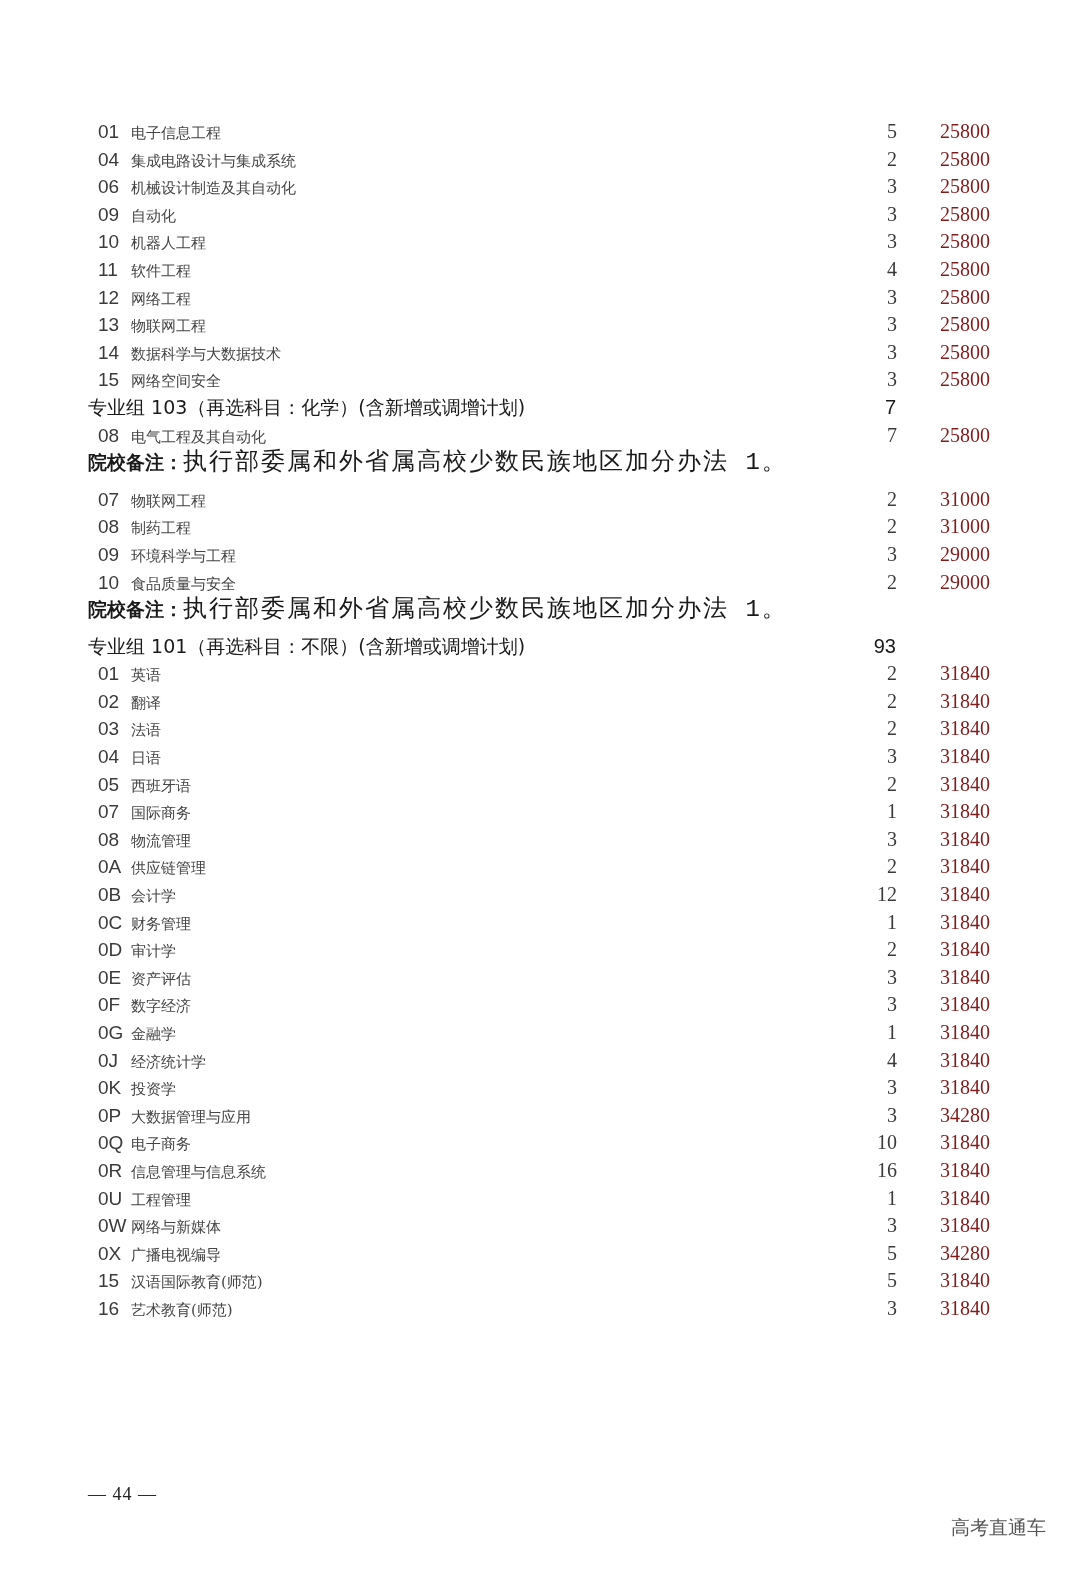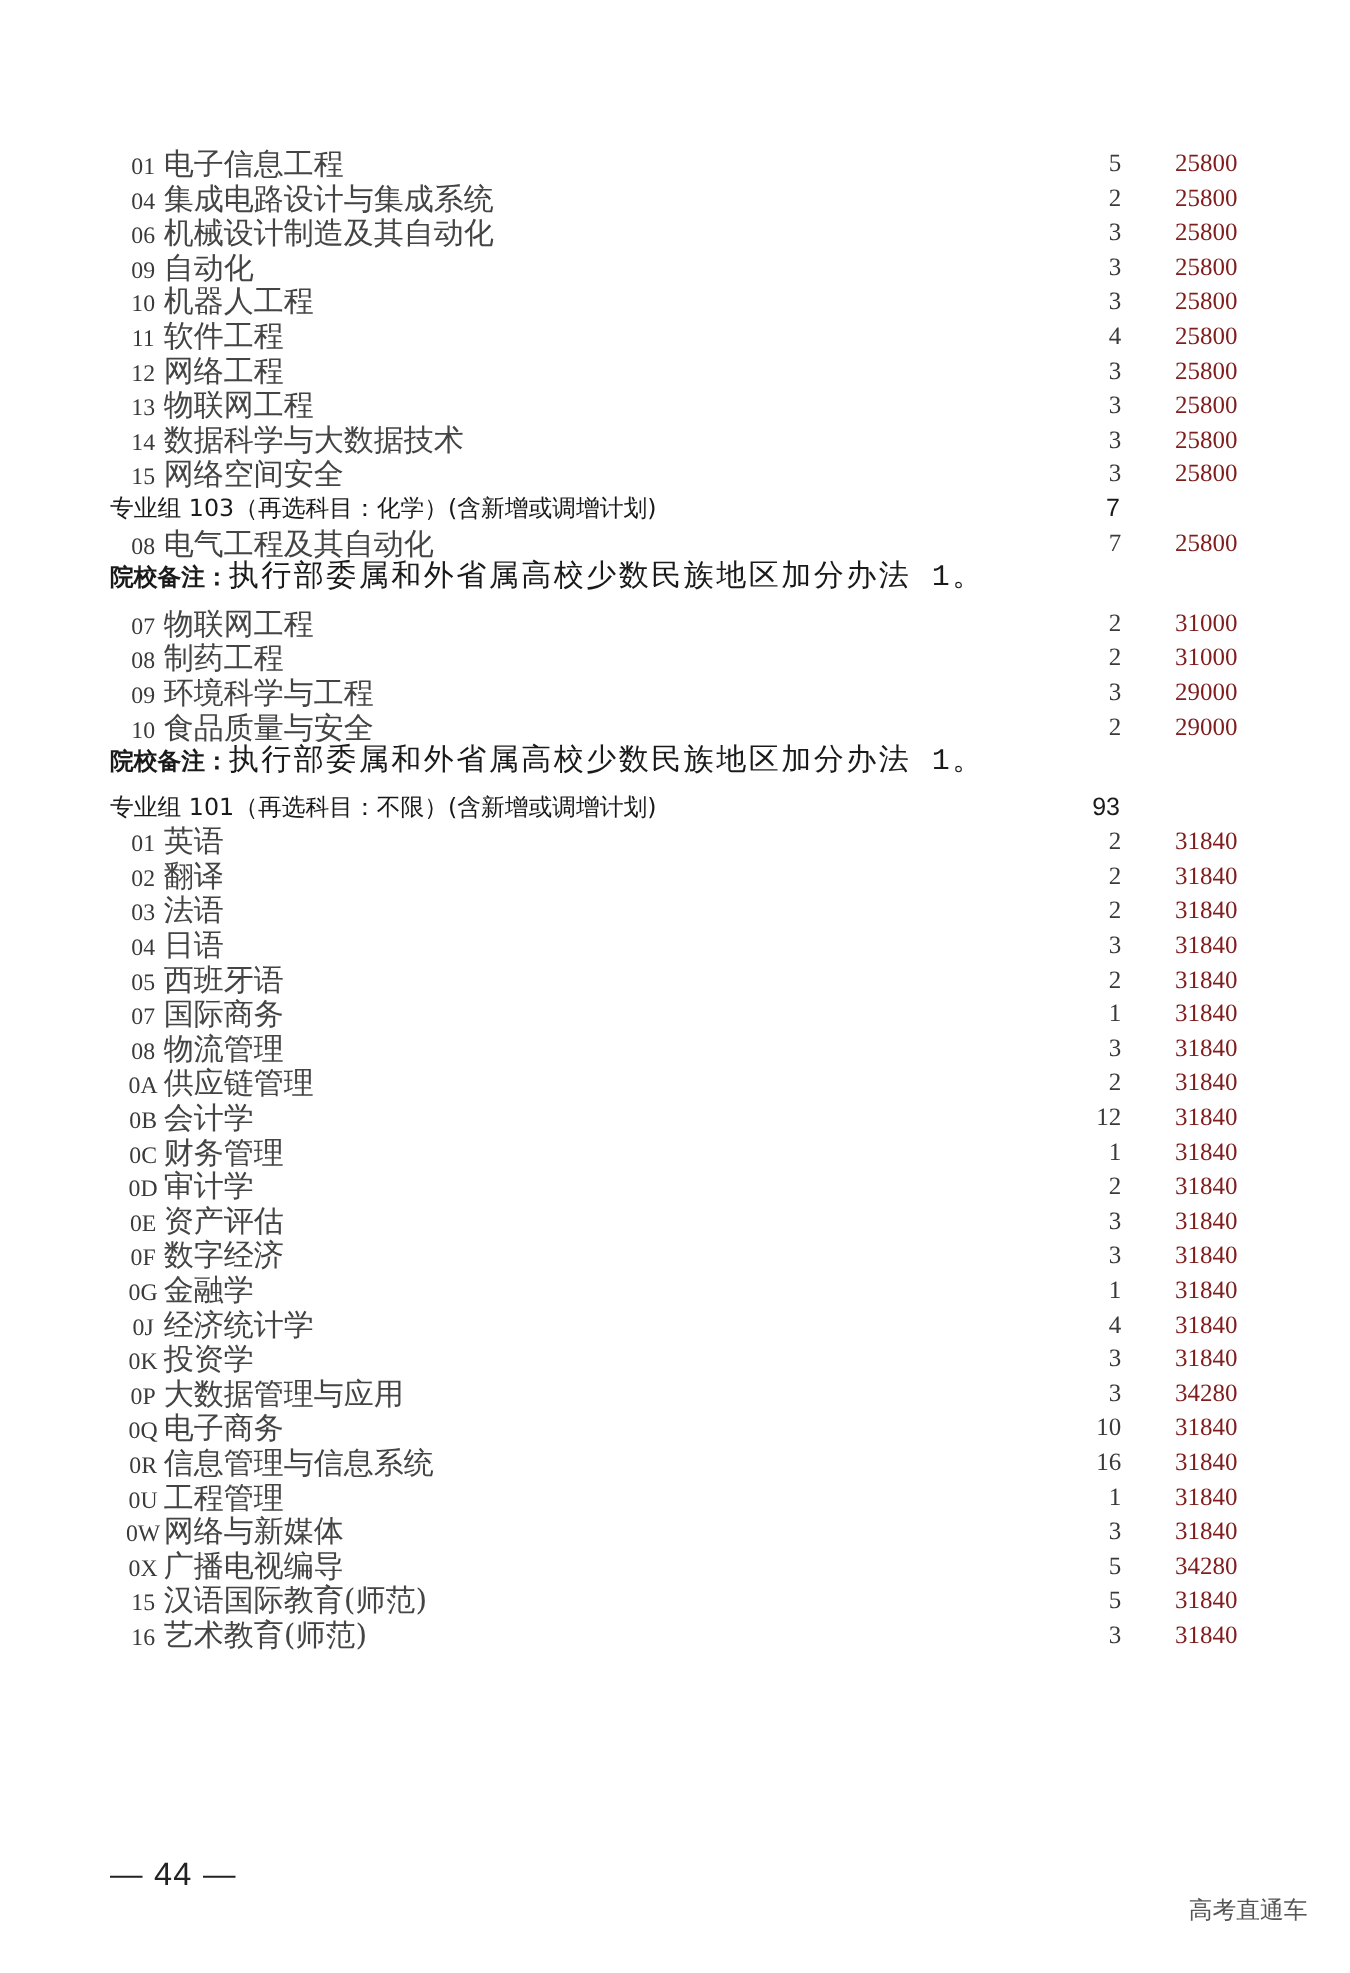--- a/index.html
+++ b/index.html
@@ -27,29 +27,28 @@
       line-height: 27.6px;
       font-size: 20px;
       white-space: nowrap;
     }
     .row .label {
       position: absolute;
       left: 98px;
       color: #3a3a3a;
     }
     .row .label .code {
-      font-family: Liberation Serif, serif;
+      font-family: Liberation Sans, sans-serif;
       font-size: 19px;
       display: inline-block;
       width: 33px;
-      text-align: center;
     }
     .row .label .name {
       font-family: "DejaVu Serif", "Liberation Serif", serif;
-      font-size: 24px;
+      font-size: 15px;
       color: #444;
     }
     .row.header .label,
     .row.school .label,
     .row.note .label {
       left: 88px;
       color: #1a1a1a;
       font-family: "DejaVu Sans", "Liberation Sans", sans-serif;
       font-size: 19px;
     }
@@ -81,22 +80,22 @@
       text-align: right;
       font-family: "Liberation Serif", "DejaVu Serif", serif;
       font-size: 20px;
       color: #7f1d1d;
     }
     .gap { height: 9px; }
     .page-number {
       position: absolute;
       left: 88px;
       top: 1484px;
-      font-family: Liberation Sans, sans-serif;
-      font-size: 26px;
+      font-family: Liberation Serif, serif;
+      font-size: 18px;
       color: #222;
       letter-spacing: 1px;
     }
     .watermark {
       position: absolute;
       right: 34px;
       top: 1515px;
       font-family: "DejaVu Sans", "Liberation Sans", sans-serif;
       font-size: 19px;
       color: #555;

